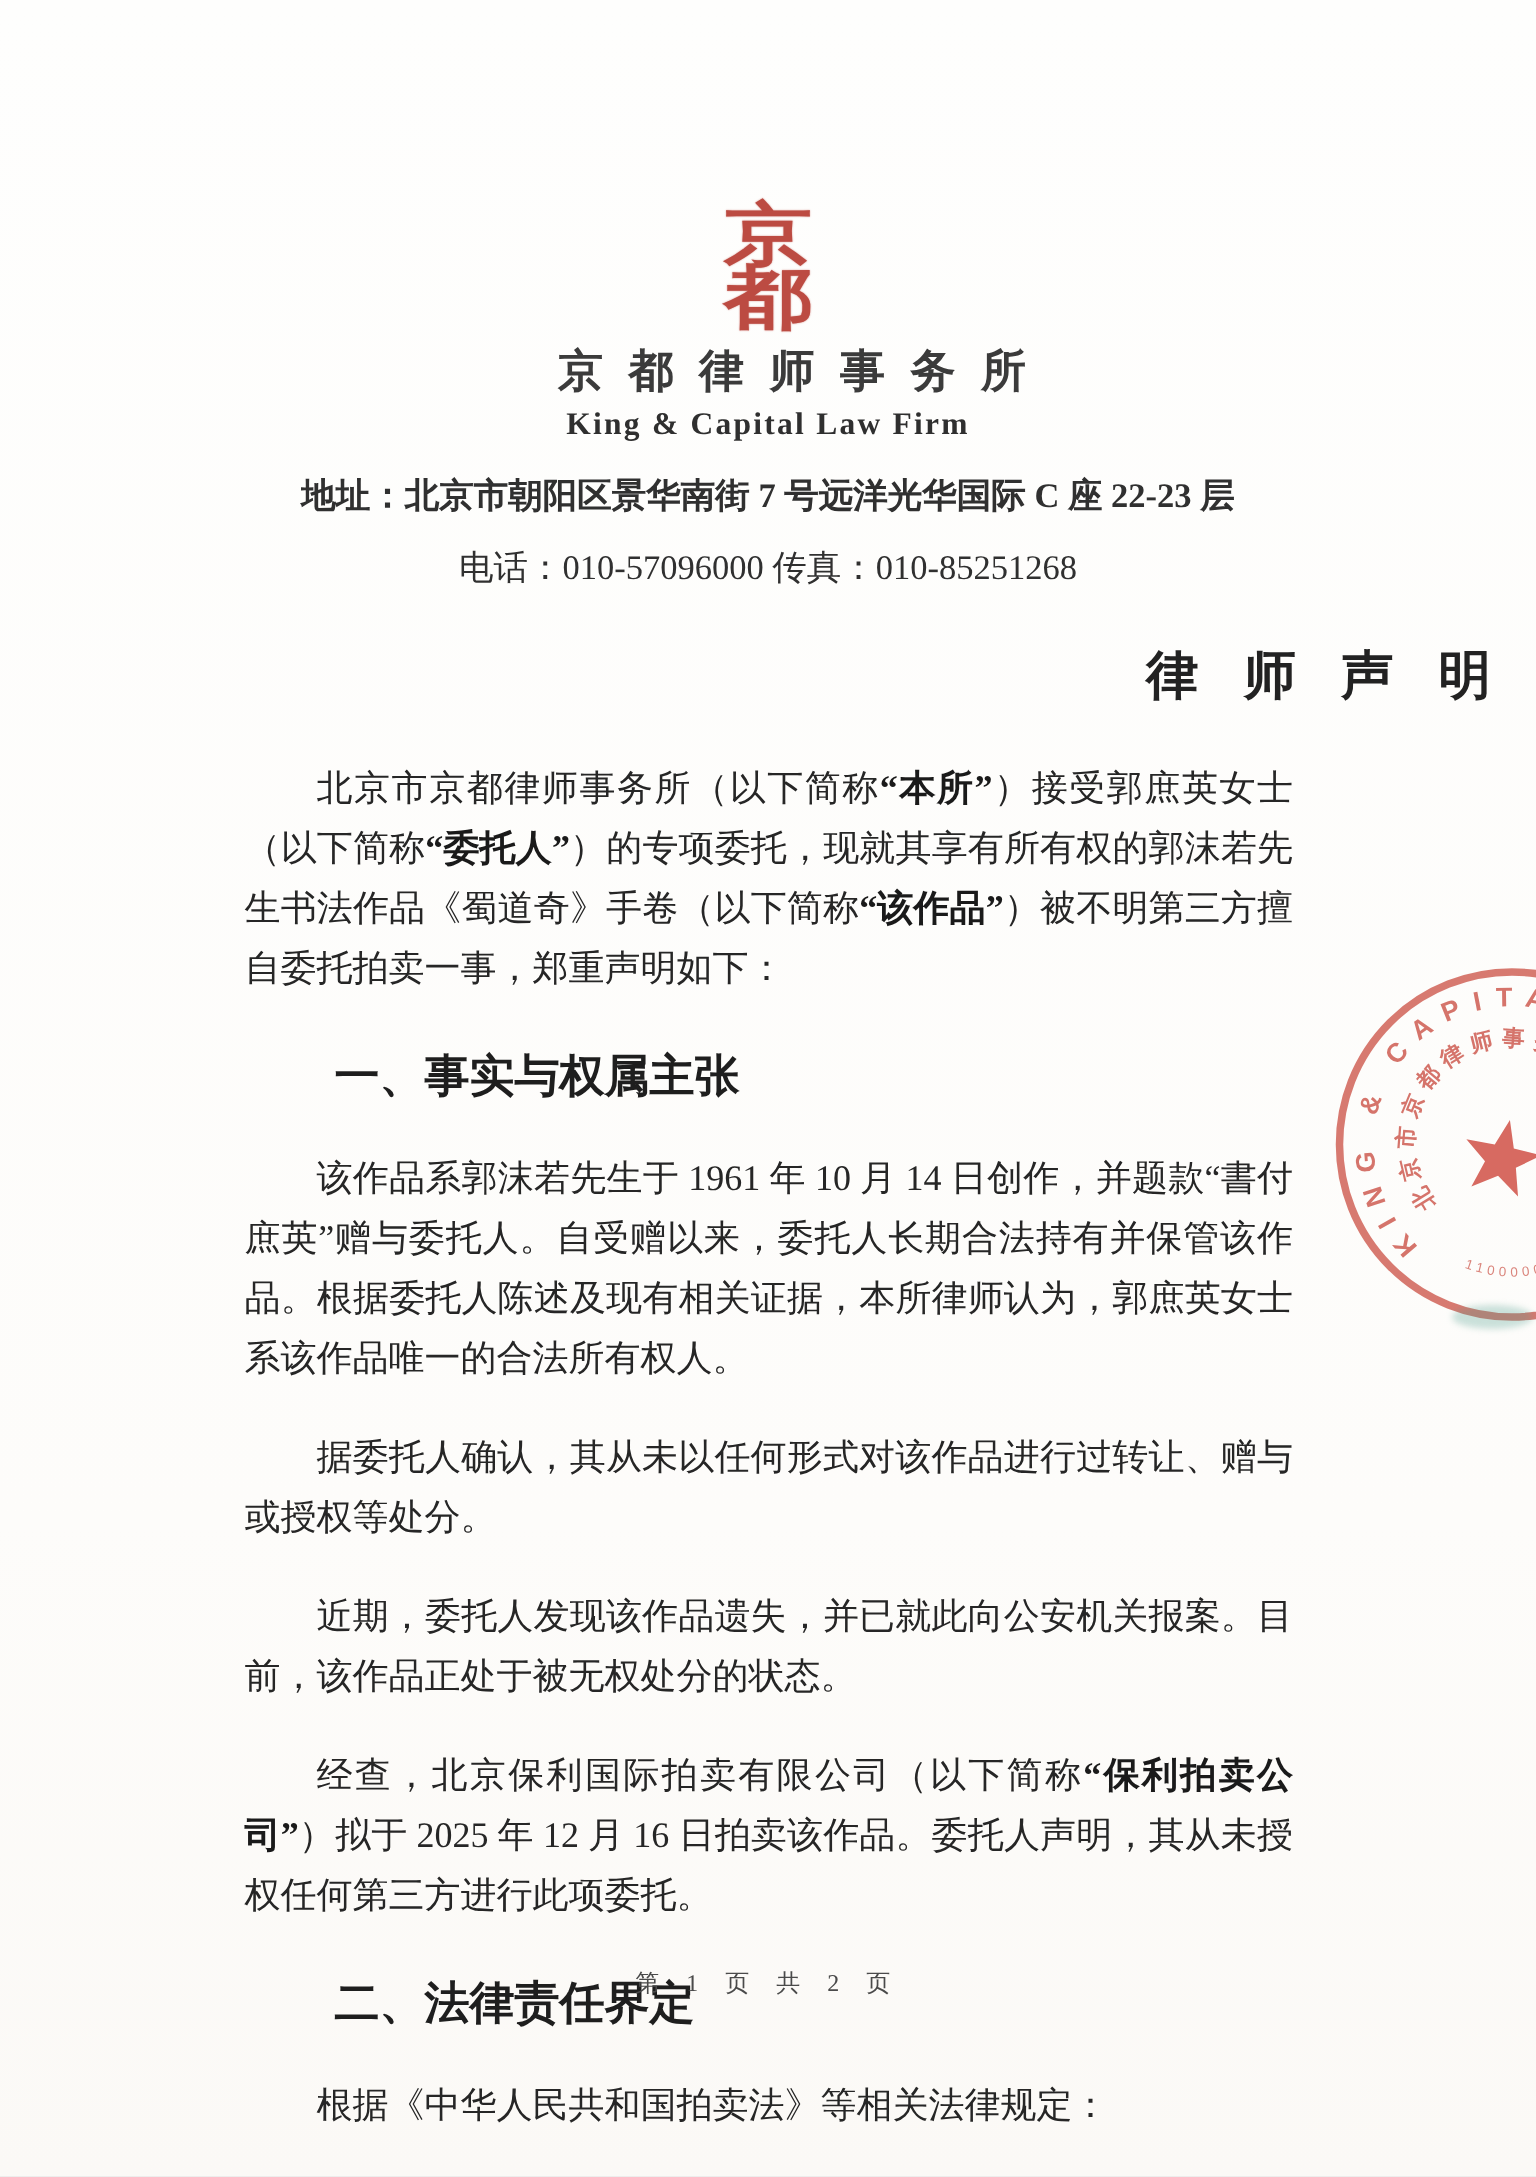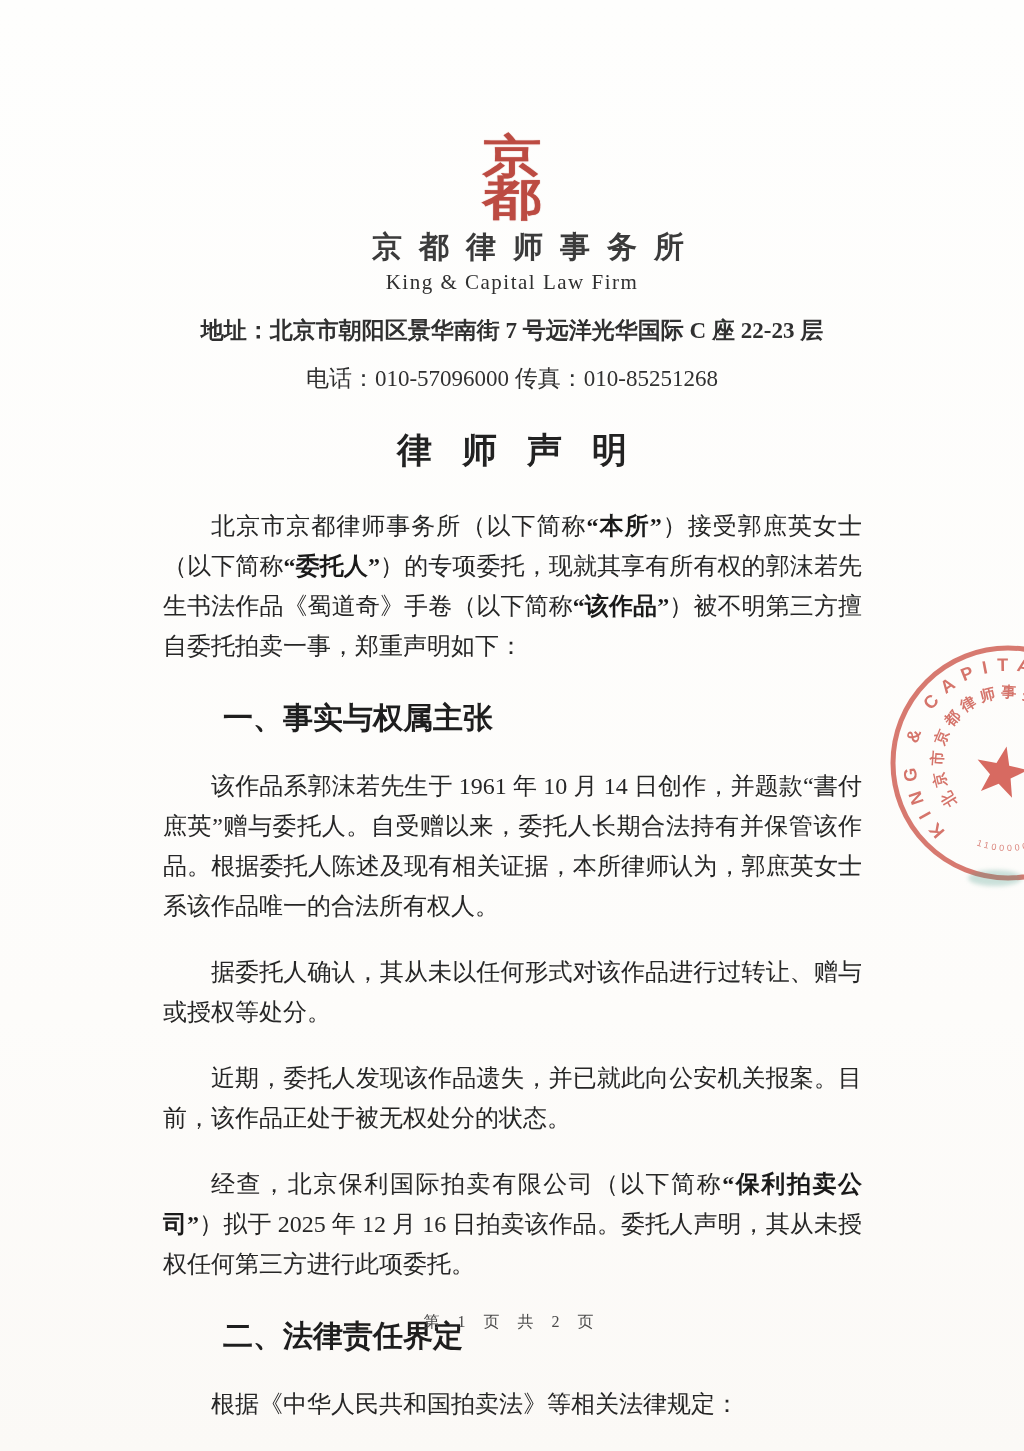--- a/index.html
+++ b/index.html
@@ -34,39 +34,39 @@
     font-size:30px;
     font-weight:bold;
     letter-spacing:17px;
     text-indent:17px; 
     color:#3b3b3b;
     padding-left:32px;
   }
   .firm-en{
     margin-top:2px;
     font-size:21px;
-    font-weight:normal;
+    font-weight:bold;
     letter-spacing:1.5px;
     color:#2f2f2f;
   }
   .addr{
     margin-top:20px;
     font-size:23px;
     font-weight:bold;
     color:#303030;
   }
   .phone{
     margin-top:17px;
     font-size:23px;
     font-weight:normal;
     color:#303030;
   }
   .doc-title{
     margin-top:33px;
-    text-align:center;
+    text-align:right;
     font-size:35px;
     font-weight:bold;
     letter-spacing:30px;
     text-indent:30px;
     color:#222;
   }
   
   .content{
     margin-top:32px;
     padding:0 162px 0 163px;

